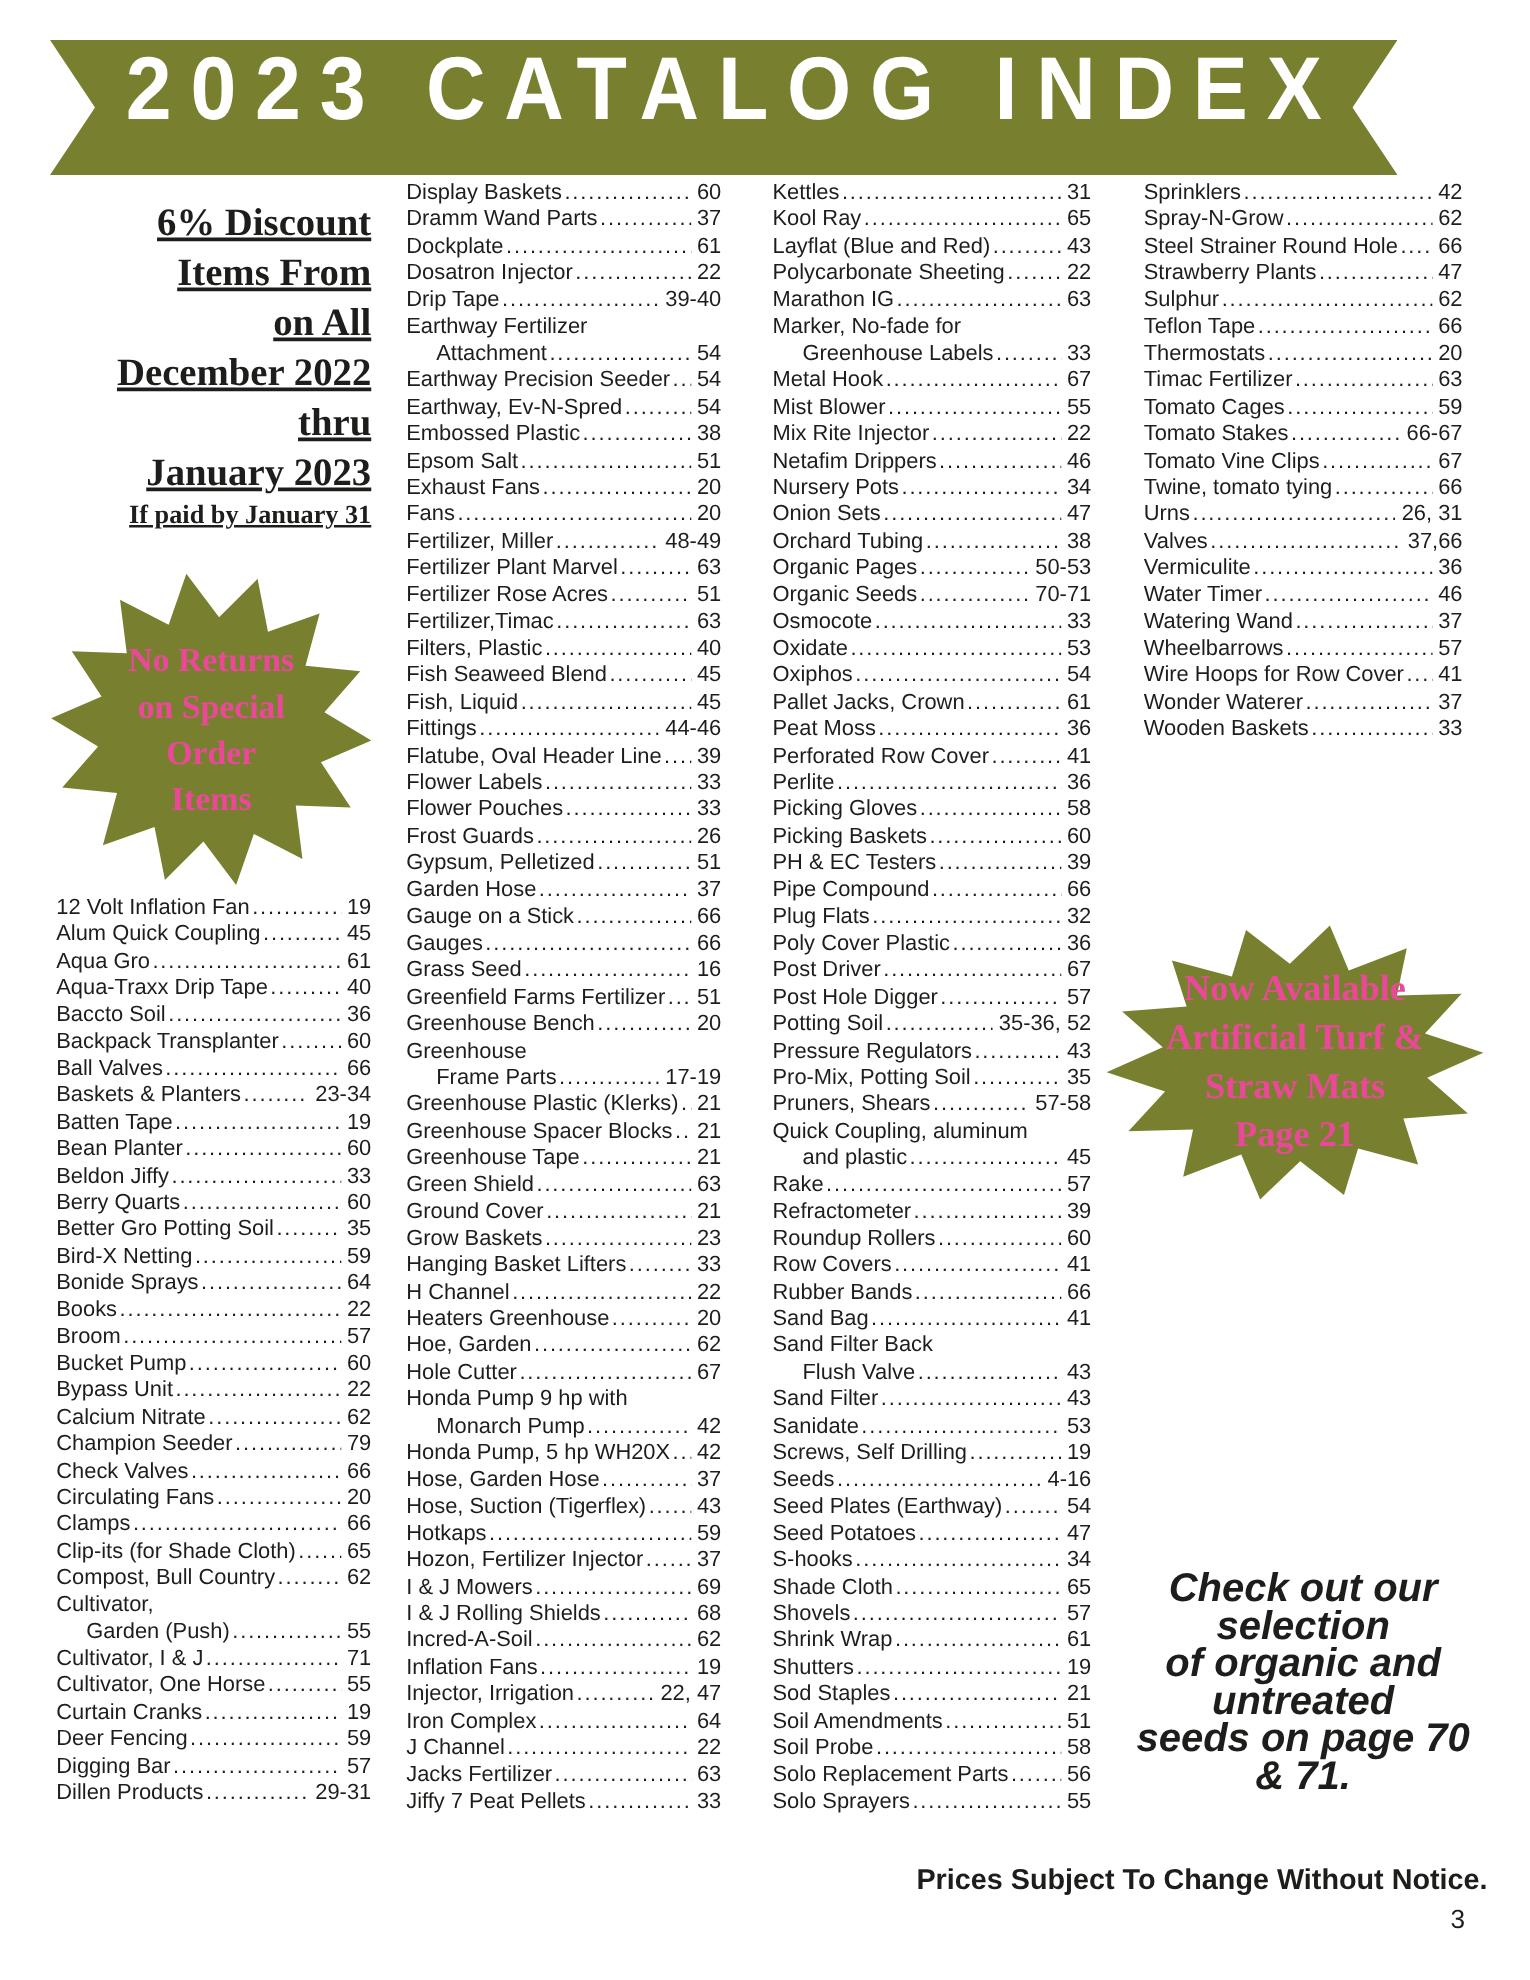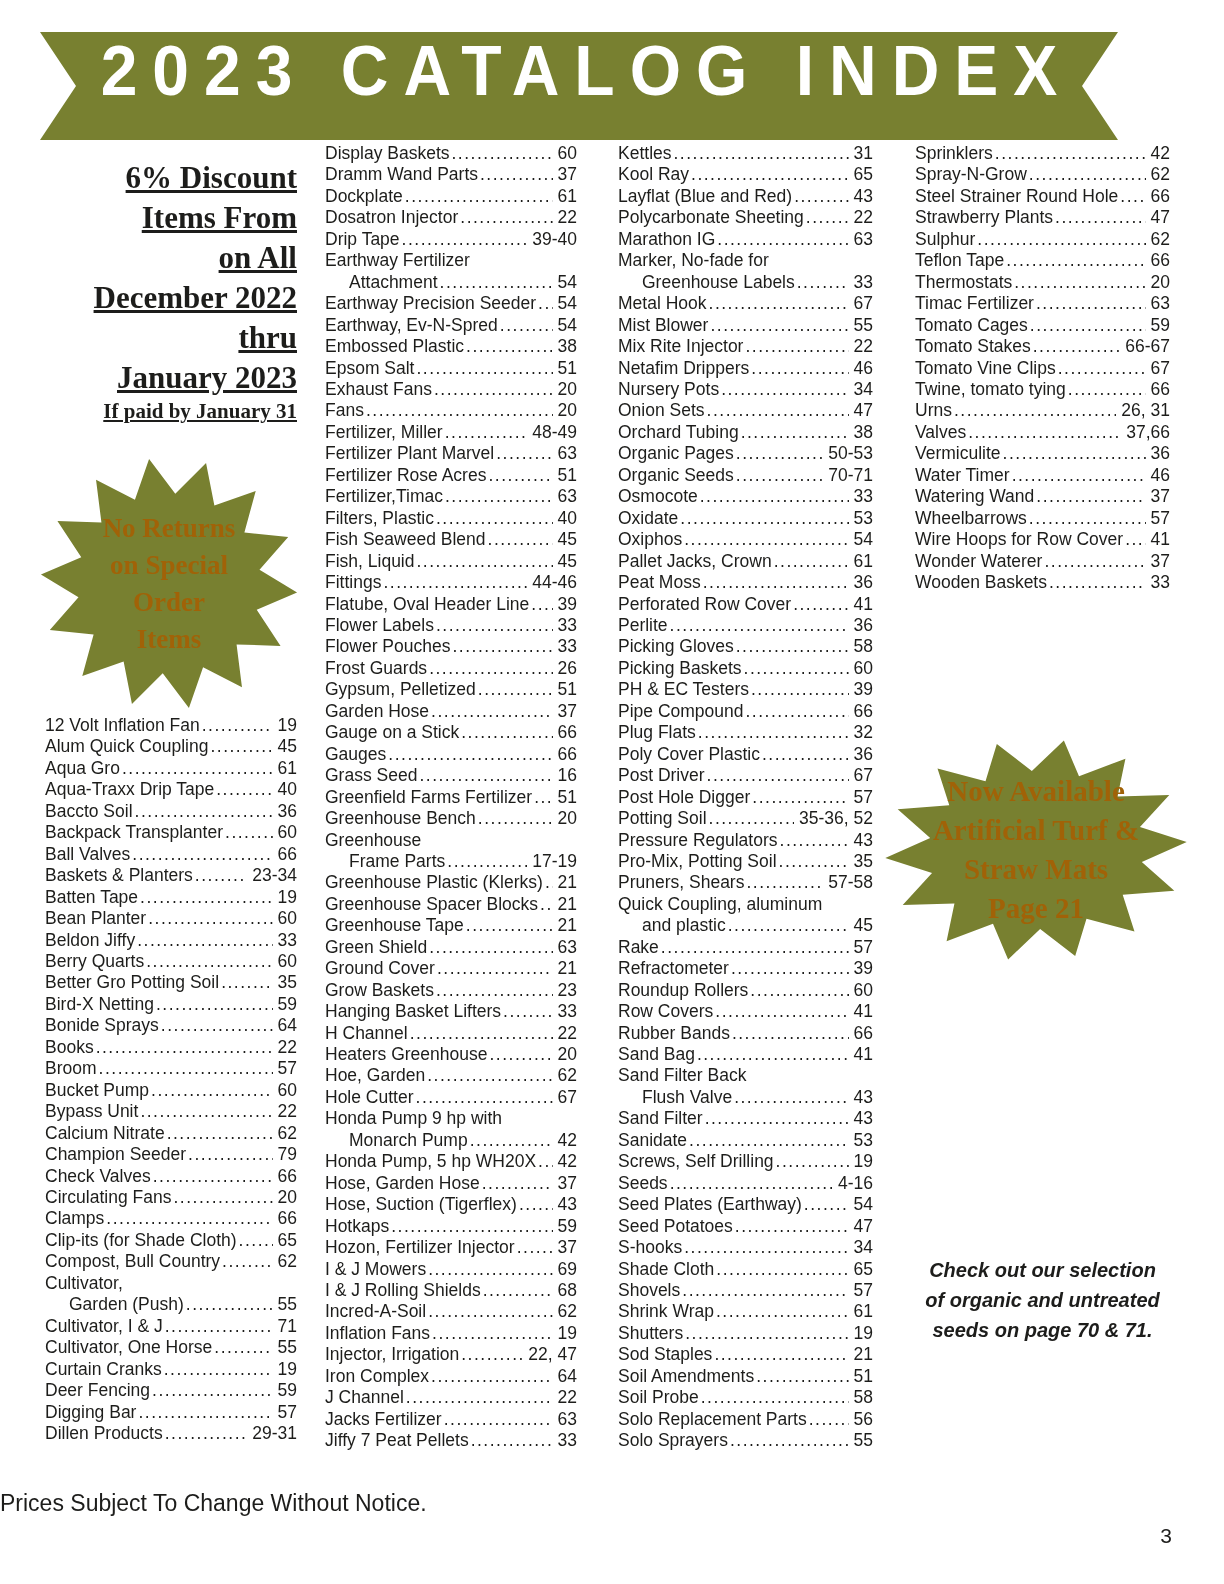--- a/index.html
+++ b/index.html
@@ -32,21 +32,21 @@
     font-family:"Liberation Serif", serif; font-weight:bold;text-decoration:underline;
   }
   .discount .dline{ font-size:31px; line-height:40px; }
   .discount .dnote{ font-size:21px; line-height:27px; }
   
   .starburst{ position:absolute; }
   .starburst svg{ position:absolute; inset:0; width:100%; height:100%; color:var(--olive); }
   .sb-text{
     position:absolute; inset:0; display:flex; flex-direction:column;
     align-items:center; justify-content:center; text-align:right;
-    color:#a16207; font-family:"Liberation Serif", serif; font-weight:bold;
+    color:#ec4899; font-family:"Liberation Serif", serif; font-weight:bold;
   }
   .sb1{ top:307px; left:-7px; width:262px; height:257px; }
   .sb1 svg{ transform:rotate(4deg); }
   .sb1 .sb-line{ font-size:27px; line-height:37px; }
   .sb2{ top:594px; left:-33px; width:308px; height:226px; }
   .sb2 svg{ transform:rotate(-3deg); }
   .sb2 .sb-line{ font-size:29px; line-height:39px; }
   
   .index{ list-style:none; margin:0; padding:0; }
   .col1 .index{ position:absolute; top:567px; left:0; right:0; }
@@ -59,26 +59,26 @@
   .row .leader::before{
     content:"................................................................";
     letter-spacing:1.5px; margin-left:2px;
   }
   .row .num{ flex:0 0 auto; padding-left:5px; }
   .row.indent .label{ padding-left:24px; }
   .row.nopage .leader::before{ content:""; }
   
   .organic-note{
     position:absolute; top:1112px; left:-20px; right:-20px; text-align:center;
-    font-weight:bold; font-style:italic; font-size:20px; line-height:30px;
+    font-weight:bold; font-style:italic; font-size:32px; line-height:30px;
   }
   
   .footer-notice{
-    position:absolute; top:1490px; left:0; width:1190px; text-align:left;
-    font-weight:normal; font-size:23px;
+    position:absolute; top:1490px; left:0; width:1190px; text-align:right;
+    font-weight:bold; font-size:23px;
   }
   .page-folio{
     position:absolute; top:1524px; right:52px; font-size:21px;
   }
 </style>
 </head>
 <body>
 
 <div class="page">
 

